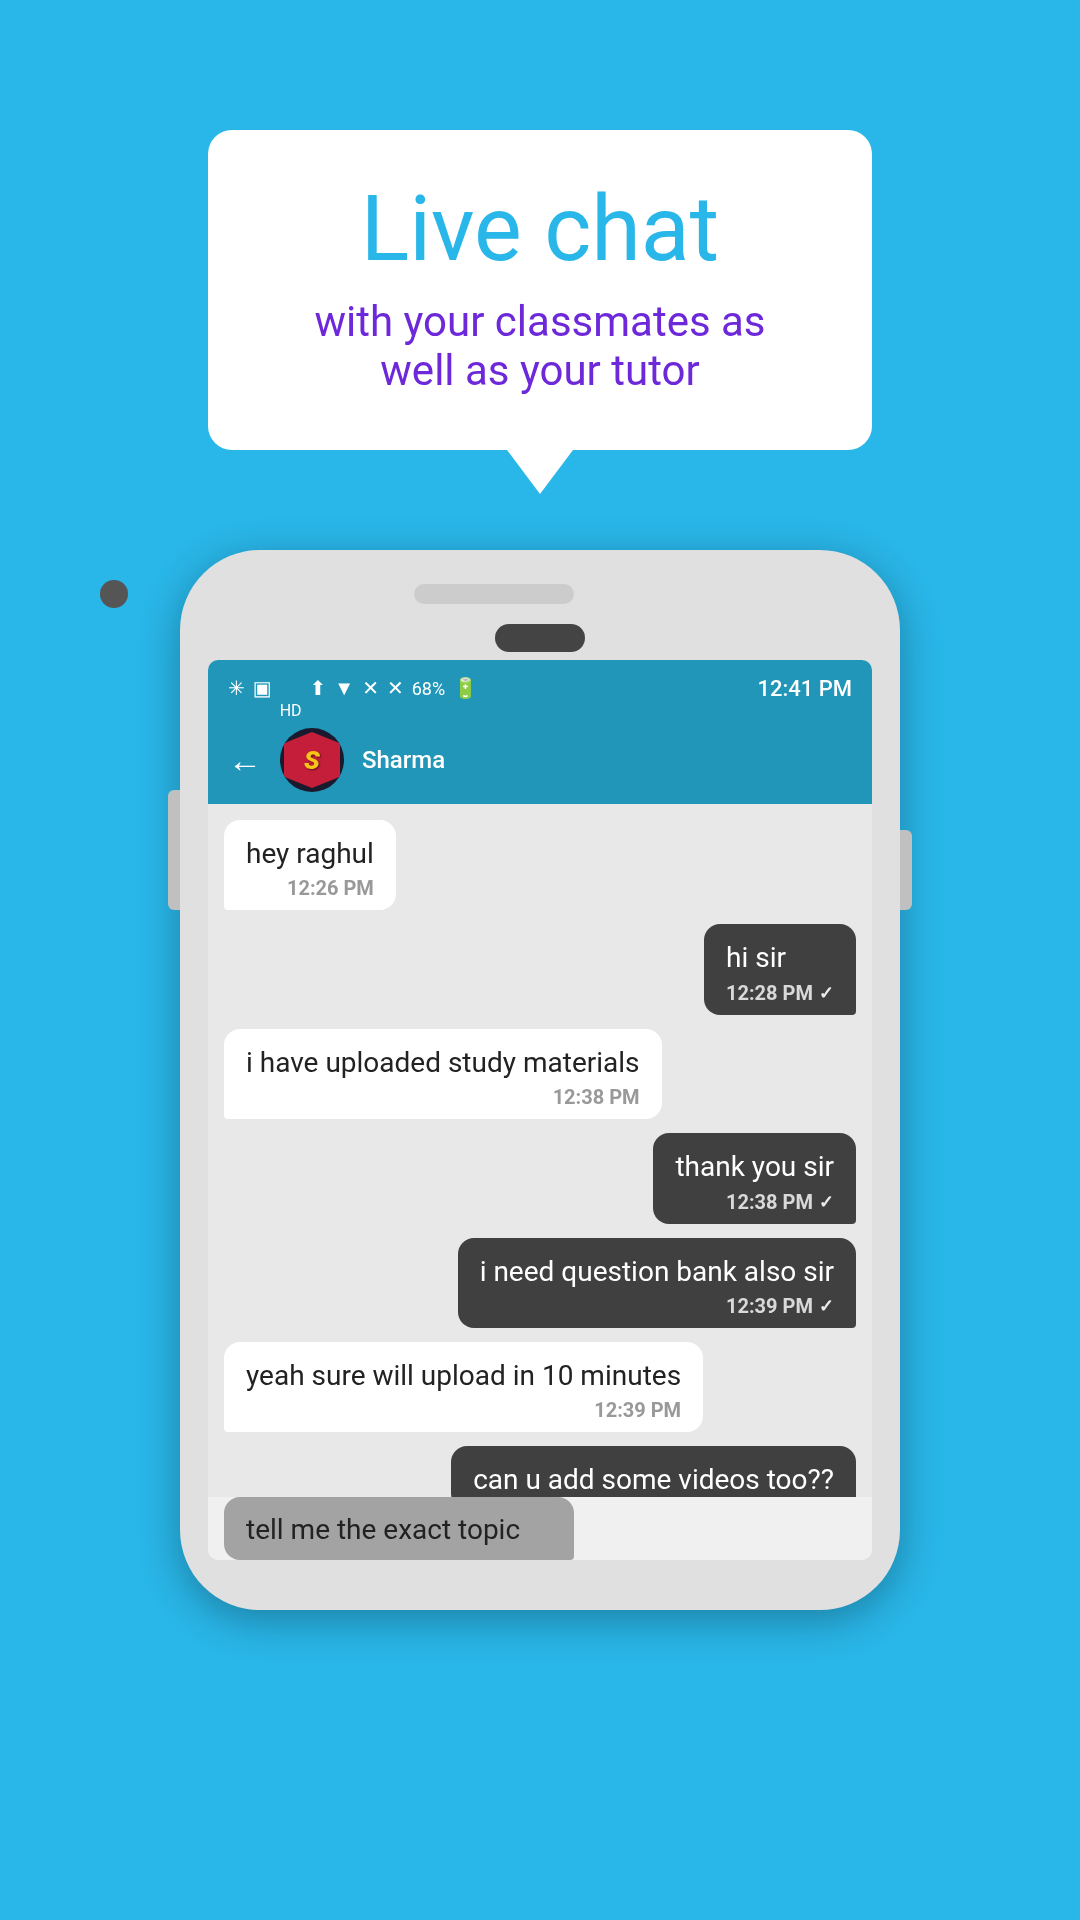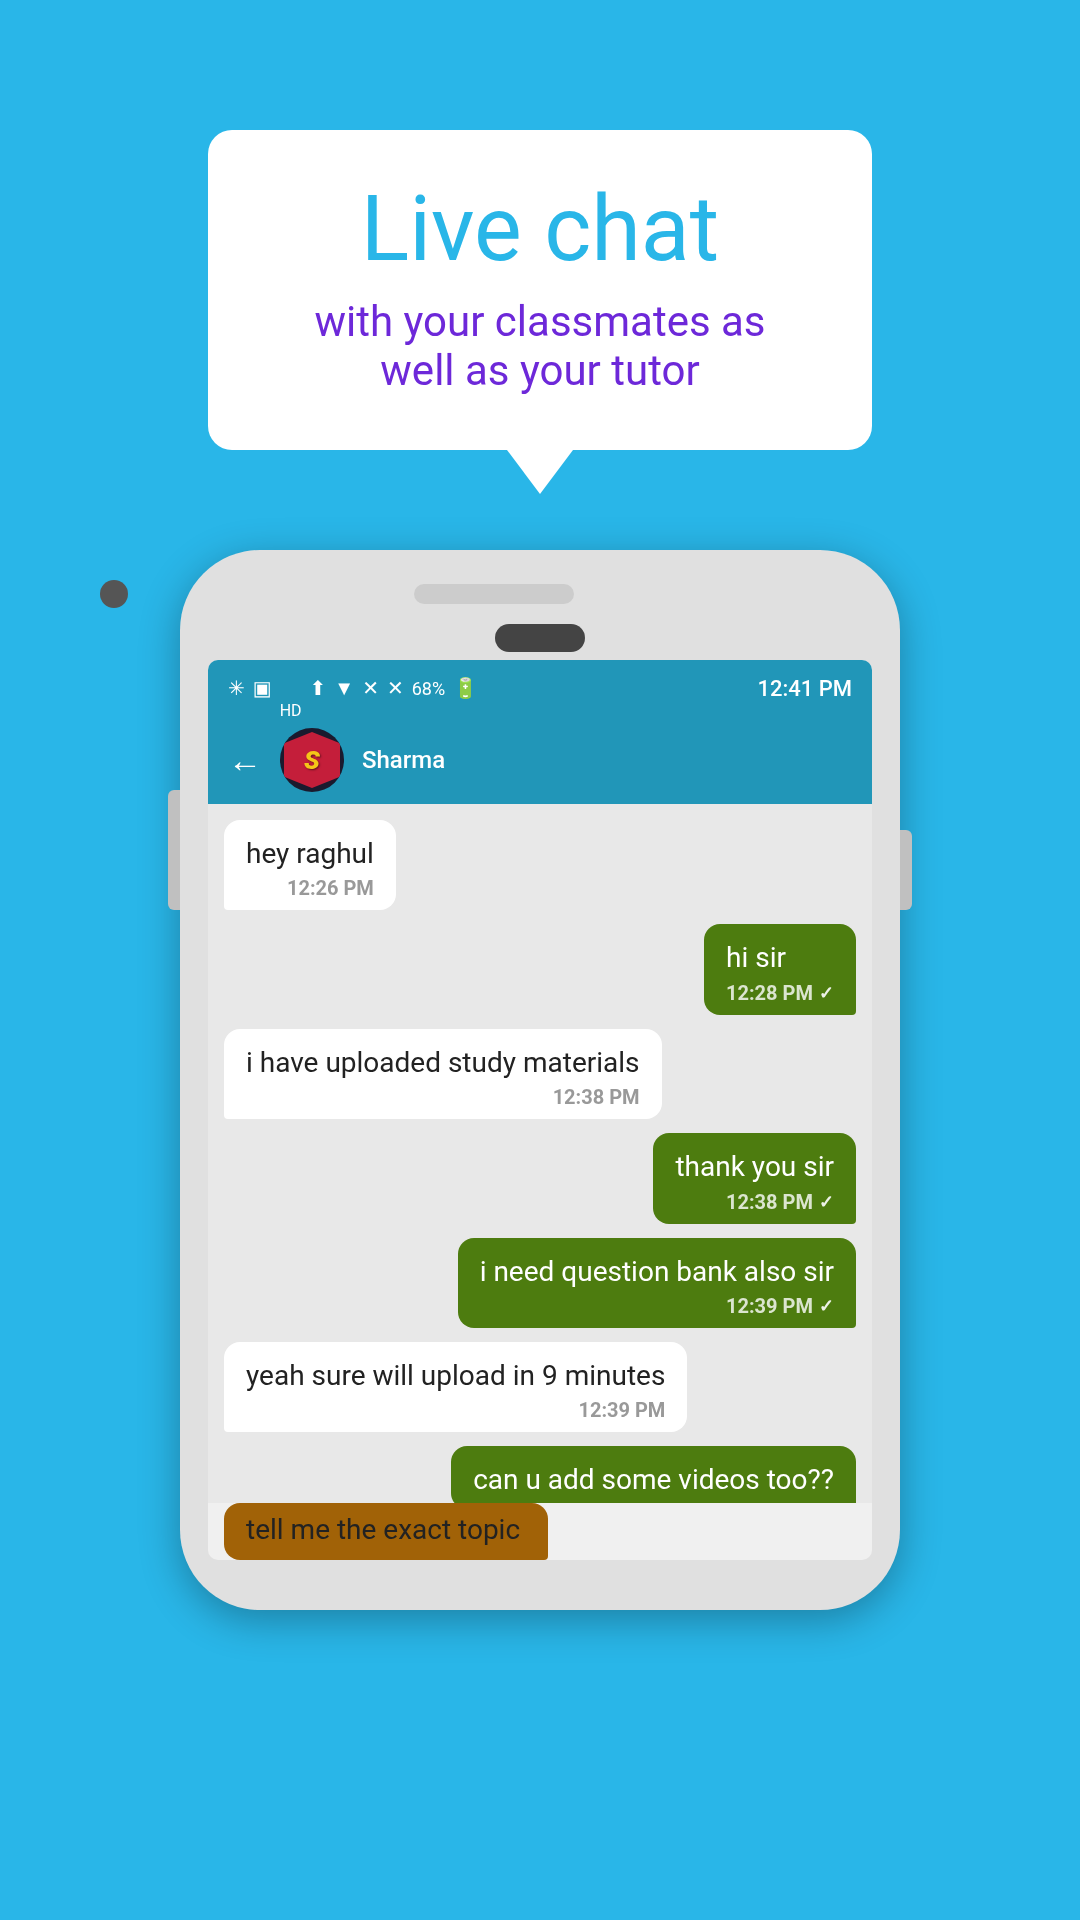--- a/index.html
+++ b/index.html
@@ -239,21 +239,21 @@
       max-width: 480px;
       padding: 16px 22px 10px;
       border-radius: 16px;
       position: relative;
     }
     .bubble.received {
       background: white;
       border-bottom-left-radius: 4px;
     }
     .bubble.sent {
-      background: #4d7c0f;
+      background: #404040;
       border-bottom-right-radius: 4px;
       color: white;
     }
 
     .bubble-text {
       font-size: 28px;
       line-height: 1.3;
       color: #222;
     }
     .bubble.sent .bubble-text {
@@ -275,25 +275,25 @@
     .bubble.sent .bubble-time {
       color: rgba(255,255,255,0.8);
     }
     .checkmark {
       font-size: 18px;
       color: rgba(255,255,255,0.9);
     }
 
     
     .partial-msg {
-      background: #a16207;
+      background: #a3a3a3;
       border-radius: 16px 16px 4px 16px;
-      padding: 10px 22px 14px;
+      padding: 16px 22px 14px;
       margin: 0 16px;
-      width: 324px;
+      width: 350px;
     }
     .partial-msg-text {
       font-size: 28px;
       color: #222;
     }
   </style>
 </head>
 <body>
 
 <div class="speech-bubble">
@@ -384,21 +384,21 @@
             <div class="bubble-text">i need question bank also sir</div>
             <div class="bubble-meta">
               <span class="bubble-time">12:39 PM</span>
               <span class="checkmark">✓</span>
             </div>
           </div>
         </div>
 
         <div class="msg-row received">
           <div class="bubble received">
-            <div class="bubble-text">yeah sure will upload in 9 minutes</div>
+            <div class="bubble-text">yeah sure will upload in 10 minutes</div>
             <div class="bubble-meta">
               <span class="bubble-time">12:39 PM</span>
             </div>
           </div>
         </div>
 
         <div class="msg-row sent">
           <div class="bubble sent">
             <div class="bubble-text">can u add some videos too??</div>
 

